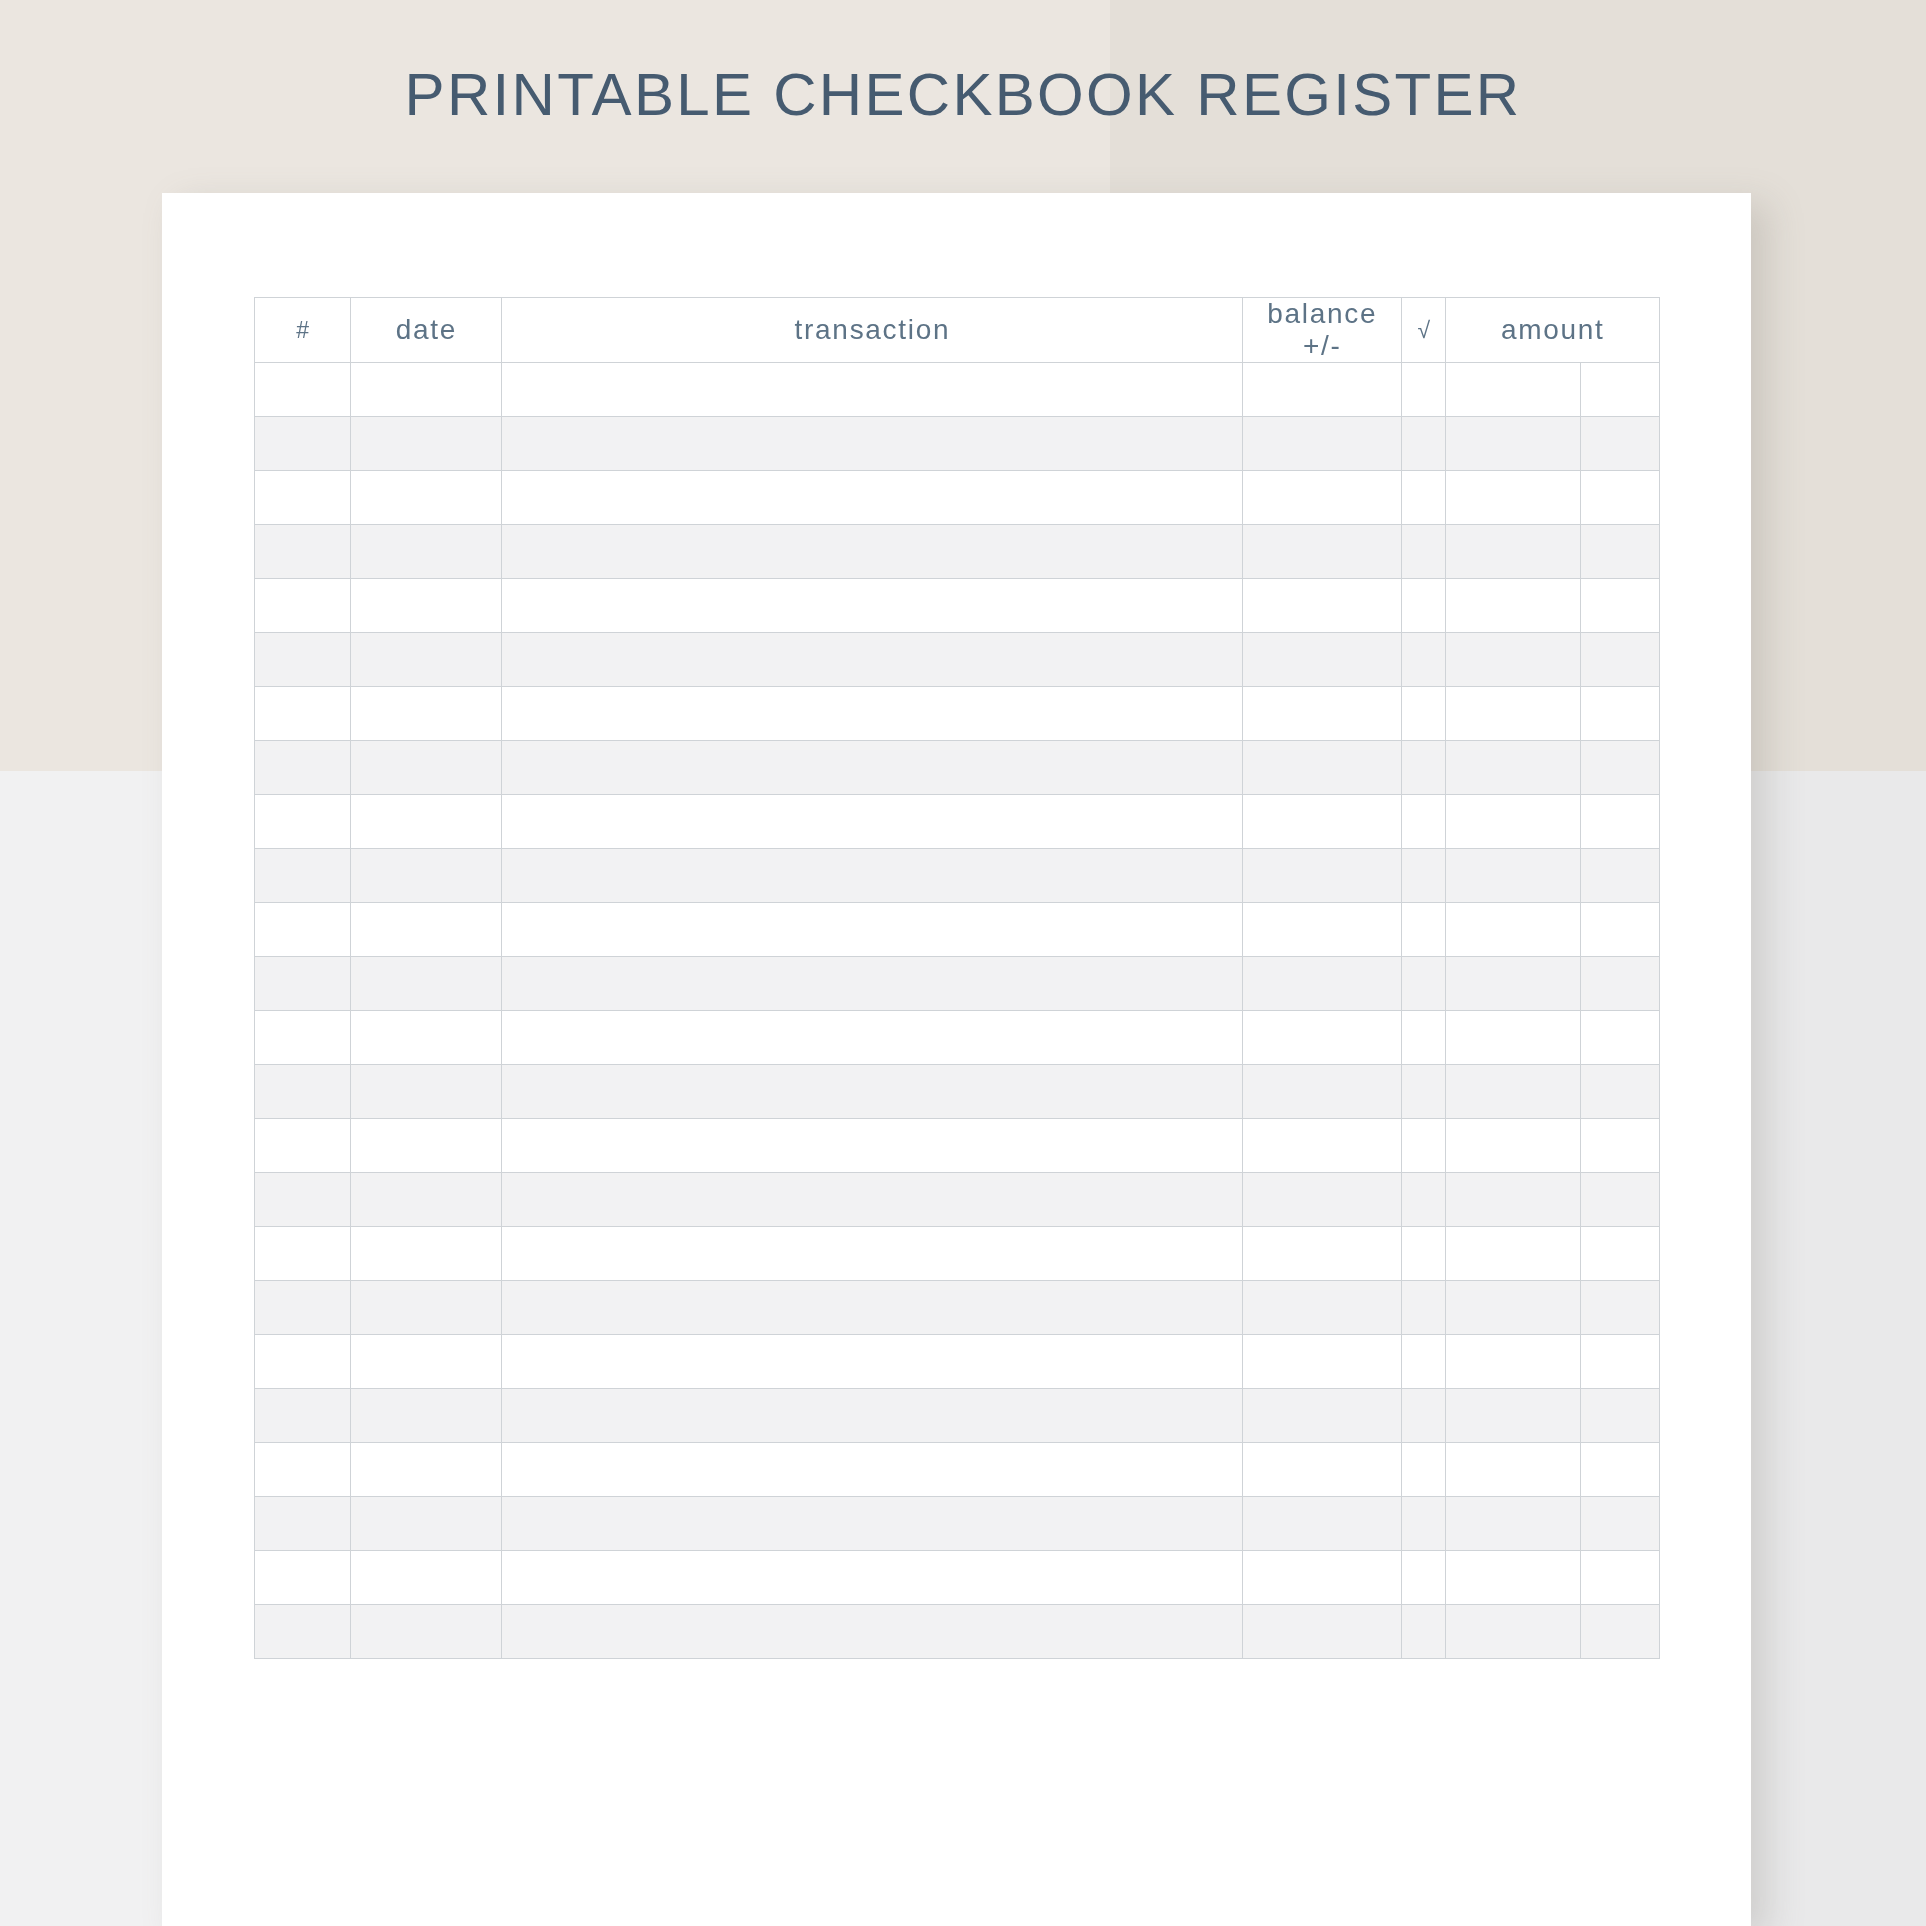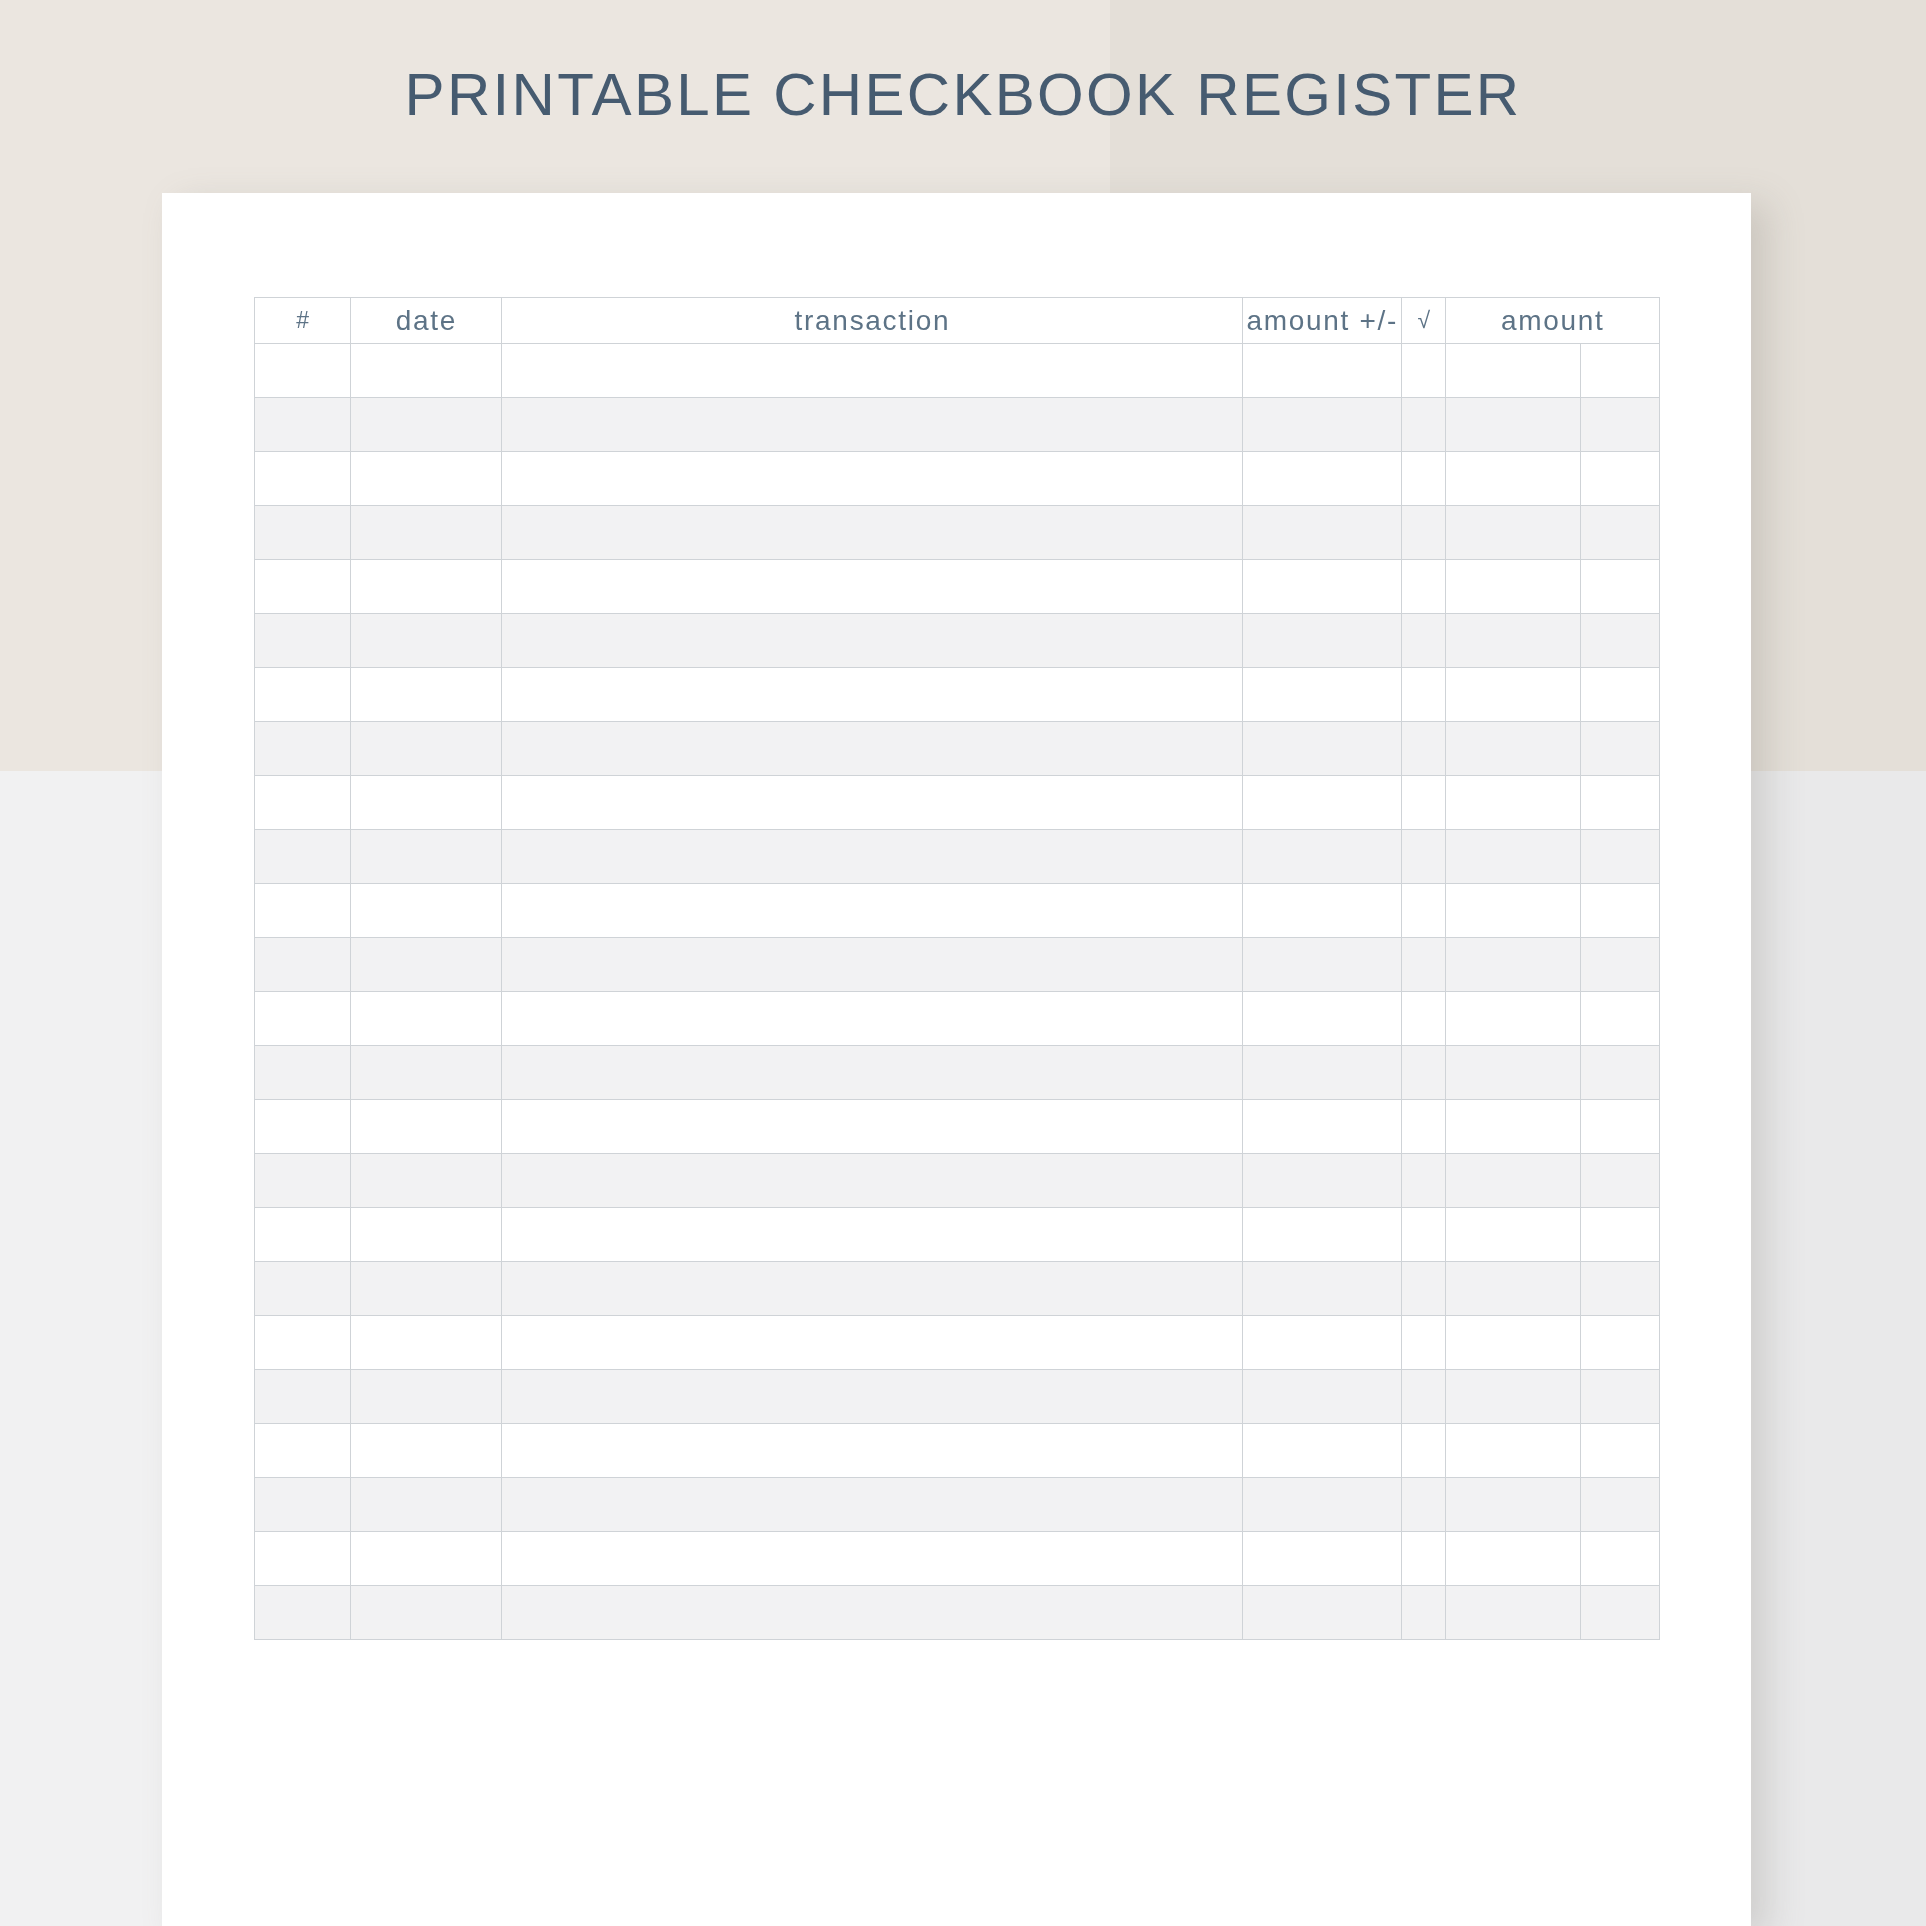--- a/index.html
+++ b/index.html
@@ -138,21 +138,21 @@
         <col class="c-amount">
         <col class="c-check">
         <col class="c-balance">
         <col class="c-bal2">
       </colgroup>
       <thead>
         <tr>
           <th class="hash">#</th>
           <th>date</th>
           <th>transaction</th>
-          <th>amount +/-</th>
+          <th>balance +/-</th>
           <th class="tick">√</th>
           <th colspan="2">amount</th>
         </tr>
       </thead>
       <tbody id="register-body">
           <tr class="plain">
             <td></td>
             <td></td>
             <td></td>
             <td></td>

